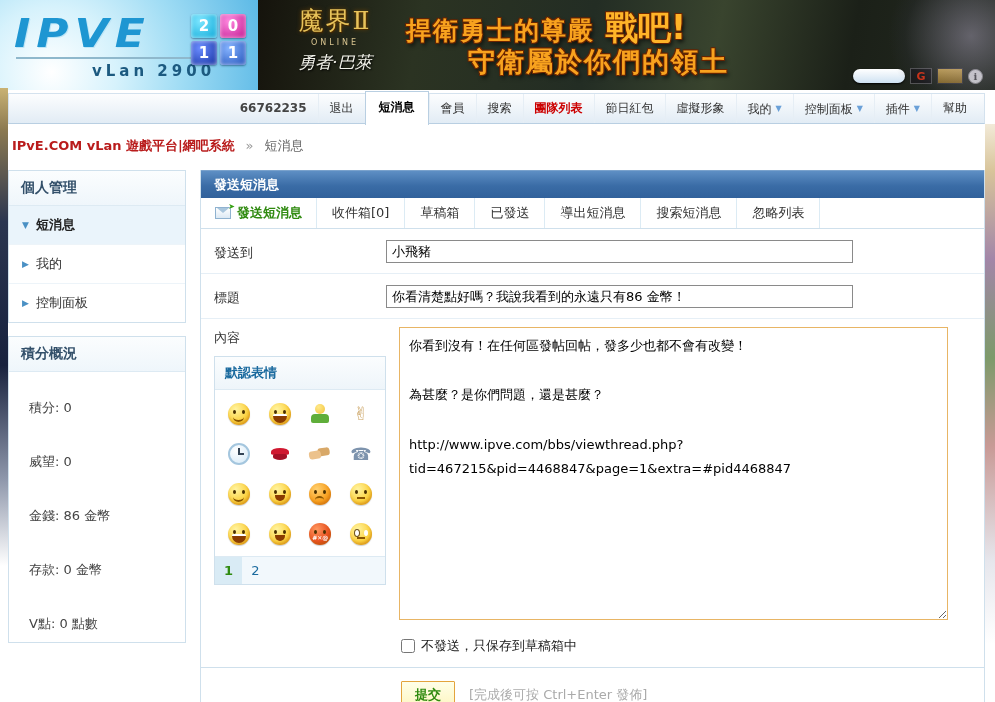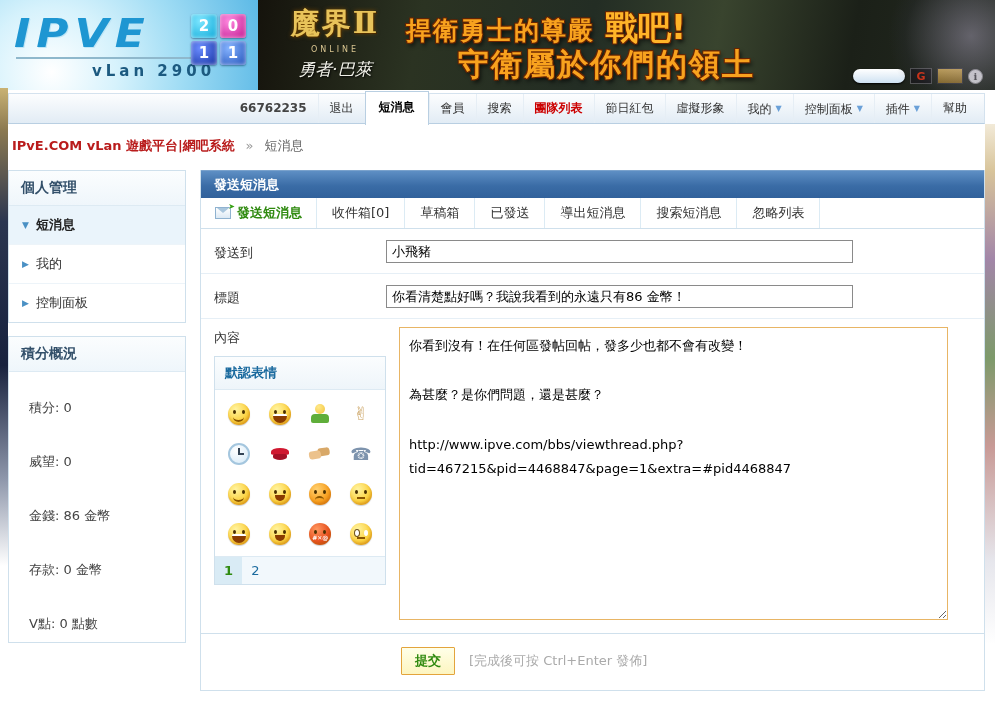--- a/index.html
+++ b/index.html
@@ -24,30 +24,30 @@
   .year-cell { display:flex; align-items:center; justify-content:center; color:#fff; font-weight:bold; font-size:15px;
     border-radius:3px; box-shadow:inset 0 0 4px rgba(255,255,255,.7), 0 1px 2px rgba(0,40,80,.5); }
   .yc0{background:radial-gradient(circle at 35% 30%,#7de6ff,#09a8d8);} .yc1{background:radial-gradient(circle at 35% 30%,#ff8ae0,#c0148e);}
   .yc2{background:radial-gradient(circle at 35% 30%,#6a8cff,#1430a0);} .yc3{background:radial-gradient(circle at 35% 30%,#86b4ff,#2050b8);}
 
   .ad-box { position:relative; flex:1; overflow:hidden; color:#f6a21c;
     background:linear-gradient(100deg,#15130c 0%,#2b3322 22%,#232d24 45%,#39442e 62%,#1b2018 80%,#242a20 100%); }
   .ad-box::after { content:""; position:absolute; right:0; top:0; width:120px; height:90px;
     background:radial-gradient(circle at 80% 40%, rgba(180,170,200,.45), rgba(60,60,80,.15) 60%, transparent 75%); }
   .game-logo { position:absolute; left:18px; top:4px; width:118px; text-align:center; }
-  .game-title { font-size:29px; font-weight:bold; color:#e8c35a; font-family:"DejaVu Serif","Liberation Serif",serif;
+  .game-title { font-size:25px; font-weight:normal; color:#e8c35a; font-family:"DejaVu Serif","Liberation Serif",serif;
     text-shadow:0 0 4px #7a4a00,1px 1px 0 #3a2000; letter-spacing:2px; }
   .game-online { font-size:8px; letter-spacing:3px; color:#d8c490; margin-top:1px; }
   .game-script { font-size:17px; color:#f2f2ea; font-style:italic; font-family:"DejaVu Serif","Liberation Serif",serif;
     margin-top:4px; text-shadow:1px 1px 2px #000; }
   .slogan { position:absolute; left:148px; top:6px; white-space:nowrap;
     font-weight:bold; text-shadow:1px 1px 0 #6a2400,-1px -1px 0 #6a2400,1px -1px 0 #6a2400,-1px 1px 0 #6a2400,2px 3px 4px rgba(0,0,0,.8); }
   .slogan .s1 { font-size:25px; letter-spacing:2px; color:#f8a21e; }
   .slogan .s1em { font-size:33px; color:#ffb428; margin-left:10px; }
-  .slogan2 { position:absolute; left:200px; top:44px; white-space:nowrap; font-weight:bold; font-size:31px; letter-spacing:2px; color:#f8a21e;
+  .slogan2 { position:absolute; left:210px; top:44px; white-space:nowrap; font-weight:bold; font-size:27px; letter-spacing:2px; color:#f8a21e;
     text-shadow:1px 1px 0 #6a2400,-1px -1px 0 #6a2400,1px -1px 0 #6a2400,-1px 1px 0 #6a2400,2px 3px 4px rgba(0,0,0,.8); }
   .ad-logos { position:absolute; right:12px; bottom:6px; display:flex; align-items:center; gap:5px; }
   .ad-logo-pill { width:52px; height:14px; border-radius:8px; background:linear-gradient(#fff,#cfe2f2); color:#1560a8;
     font-size:7px; font-weight:bold; display:flex; align-items:center; justify-content:center; box-shadow:0 1px 2px #000; }
   .ad-logo-g { width:22px; height:16px; background:#181818; border:1px solid #555; color:#e03010; font-weight:bold; font-size:11px;
     display:flex; align-items:center; justify-content:center; }
   .ad-logo-sq { width:26px; height:16px; background:linear-gradient(#caa54a,#8a6a20); border:1px solid #333; }
   .ad-info { width:15px; height:15px; border-radius:50%; background:#d8d8d8; color:#444; border:1px solid #888;
     font-size:10px; font-weight:bold; display:flex; align-items:center; justify-content:center; font-family:"DejaVu Serif",serif; }
 
@@ -326,20 +326,24 @@
         </div>
         <div class="msg-area">
           <textarea class="msg-box" spellcheck="false" style="">你看到沒有！在任何區發帖回帖，發多少也都不會有改變！
 
 為甚麼？是你們問題，還是甚麼？
 
 http://www.ipve.com/bbs/viewthread.php?tid=467215&amp;pid=4468847&amp;page=1&amp;extra=#pid4468847</textarea>
         </div>
       </div>
 
+      <div class="draft-row">
+        <input type="checkbox" style="">
+        <span>不發送，只保存到草稿箱中</span>
+      </div>
 
       <div class="submit-row">
         <button class="submit-btn">提交</button>
         <span class="submit-hint">[完成後可按 Ctrl+Enter 發佈]</span>
       </div>
     </div>
   </div>
 </div>
 
 </body></html>

